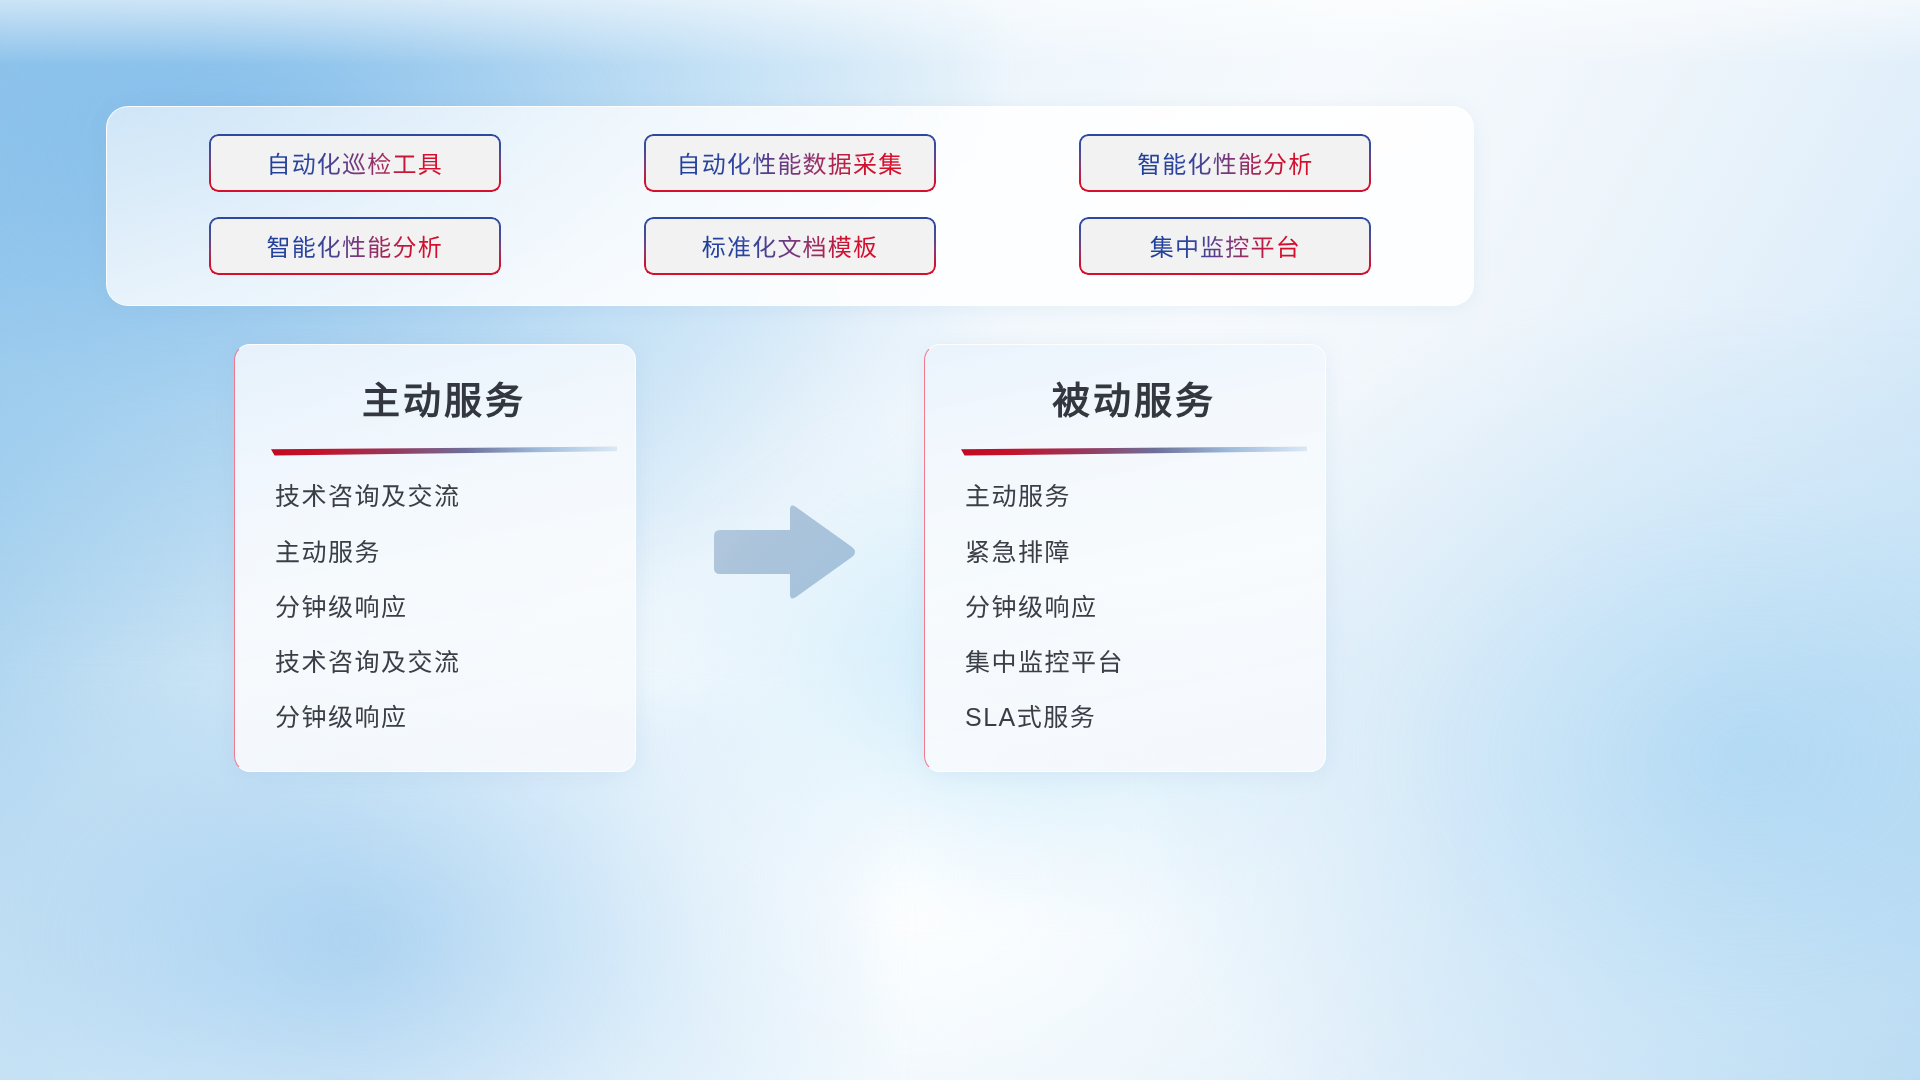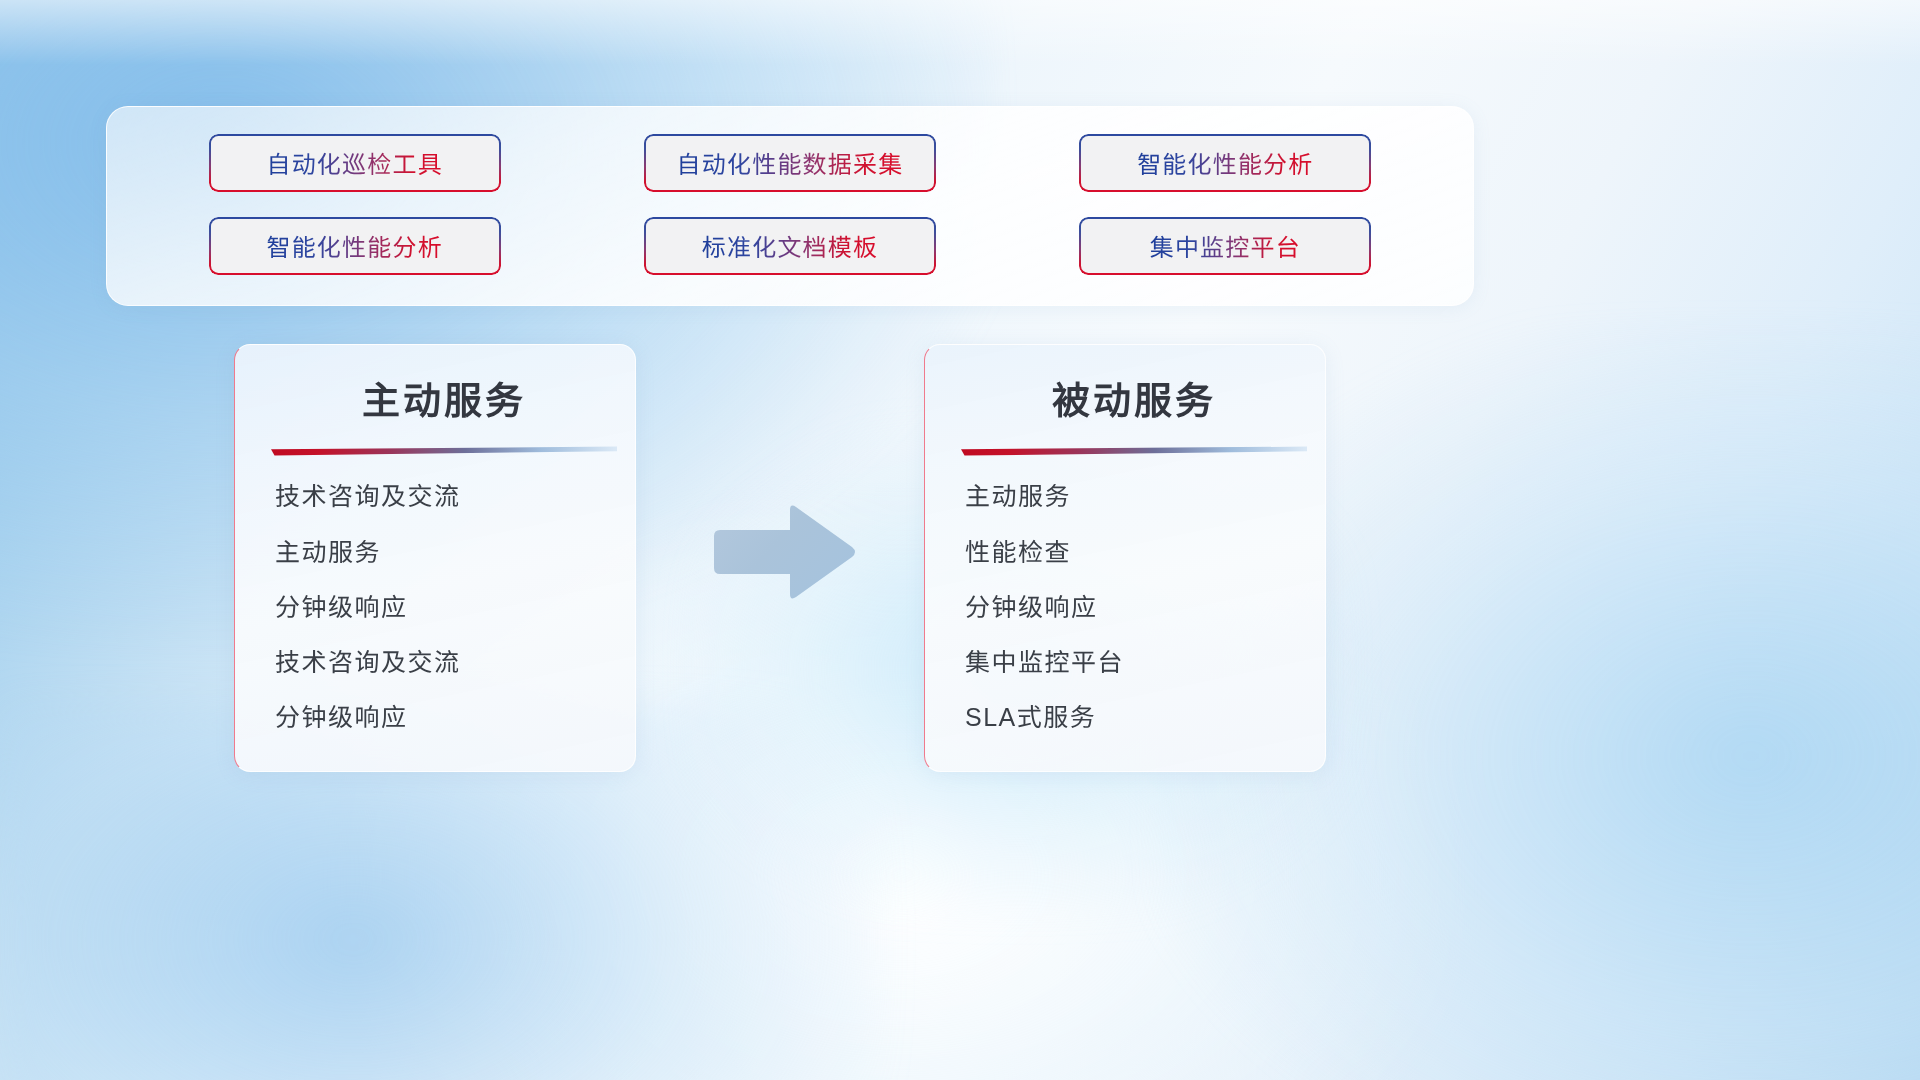--- a/index.html
+++ b/index.html
@@ -306,18 +306,18 @@
           <stop offset="0.78" stop-color="#9fbcdc"></stop>
           <stop offset="1" stop-color="#dbe9f6"></stop>
         </linearGradient>
       </defs>
       <path d="M0,3.2 L346,0.6 L346,5.2 L3.5,9.6 Z" fill="url(#divGradB)"></path>
     </svg>
   </div>
 
   <ul class="card-list">
     <li>主动服务</li>
-    <li>性能检查</li>
+    <li>紧急排障</li>
     <li>分钟级响应</li>
     <li>集中监控平台</li>
     <li>SLA式服务</li>
   </ul>
 </div>
 
 </body></html>

